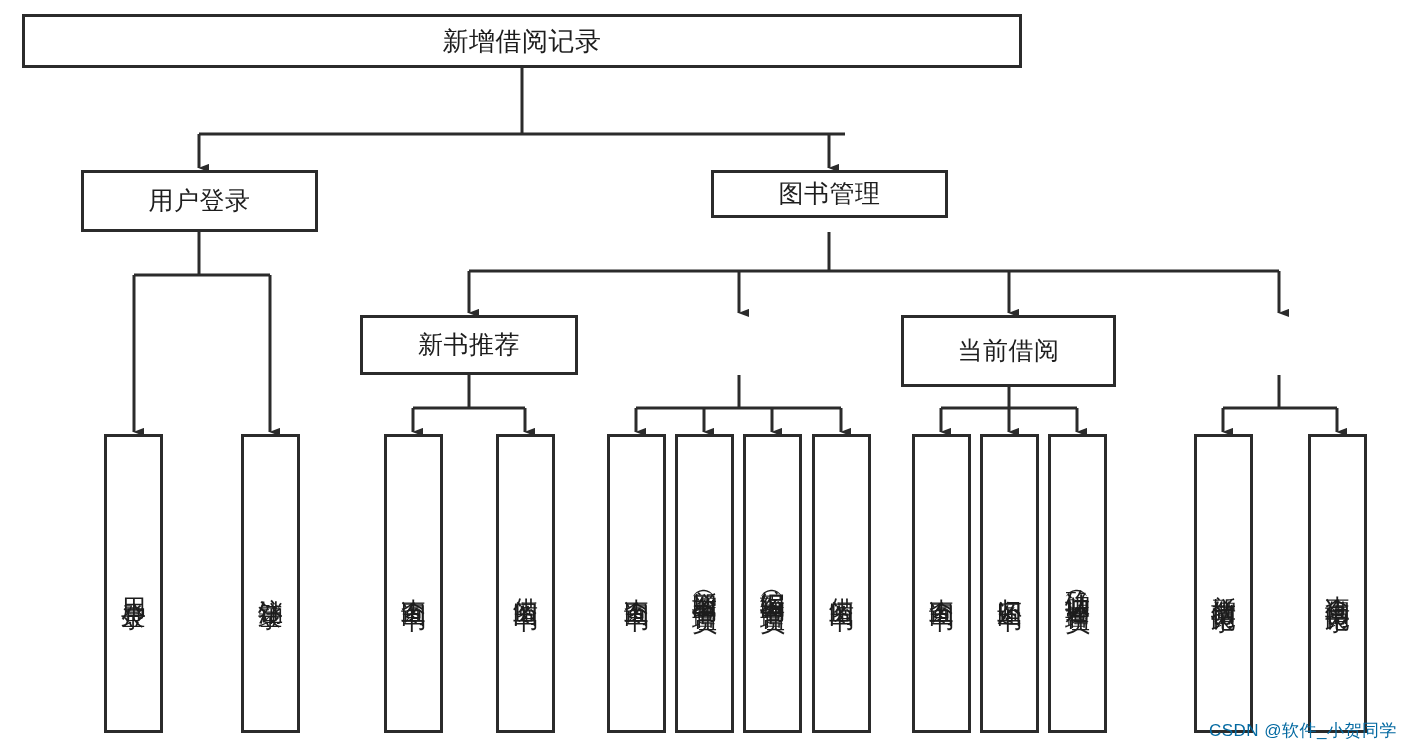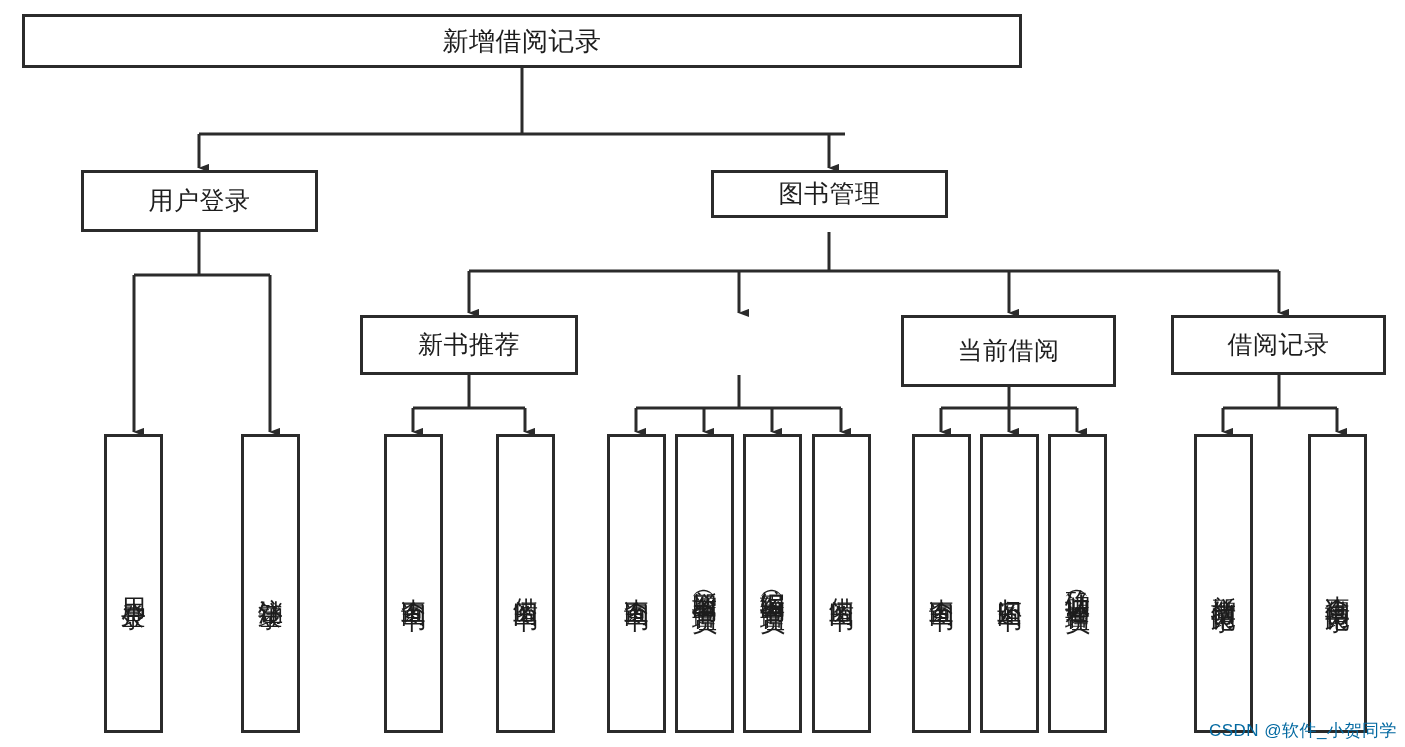--- a/index.html
+++ b/index.html
@@ -141,23 +141,20 @@
   <div class="node horiz" style="left:711px; top:170px; width:237px; height:48px;">
     <span class="label">图书管理</span>
   </div>
 
   <div class="node horiz" style="left:360px; top:315px; width:218px; height:60px;">
     <span class="label">新书推荐</span>
   </div>
   <div class="node horiz" style="left:901px; top:315px; width:215px; height:72px;">
     <span class="label">当前借阅</span>
   </div>
-  <div class="node horiz" style="left:1171px; top:315px; width:215px; height:60px;">
-    <span class="label">借阅记录</span>
-  </div>
 
   <div class="node vert" style="left:104px; top:434px; width:59px; height:299px;">
     <span class="label">用户登录</span>
   </div>
   <div class="node vert" style="left:241px; top:434px; width:59px; height:299px;">
     <span class="label">注销登录</span>
   </div>
 
   <div class="node vert" style="left:384px; top:434px; width:59px; height:299px;">
     <span class="label">查询图书</span>

